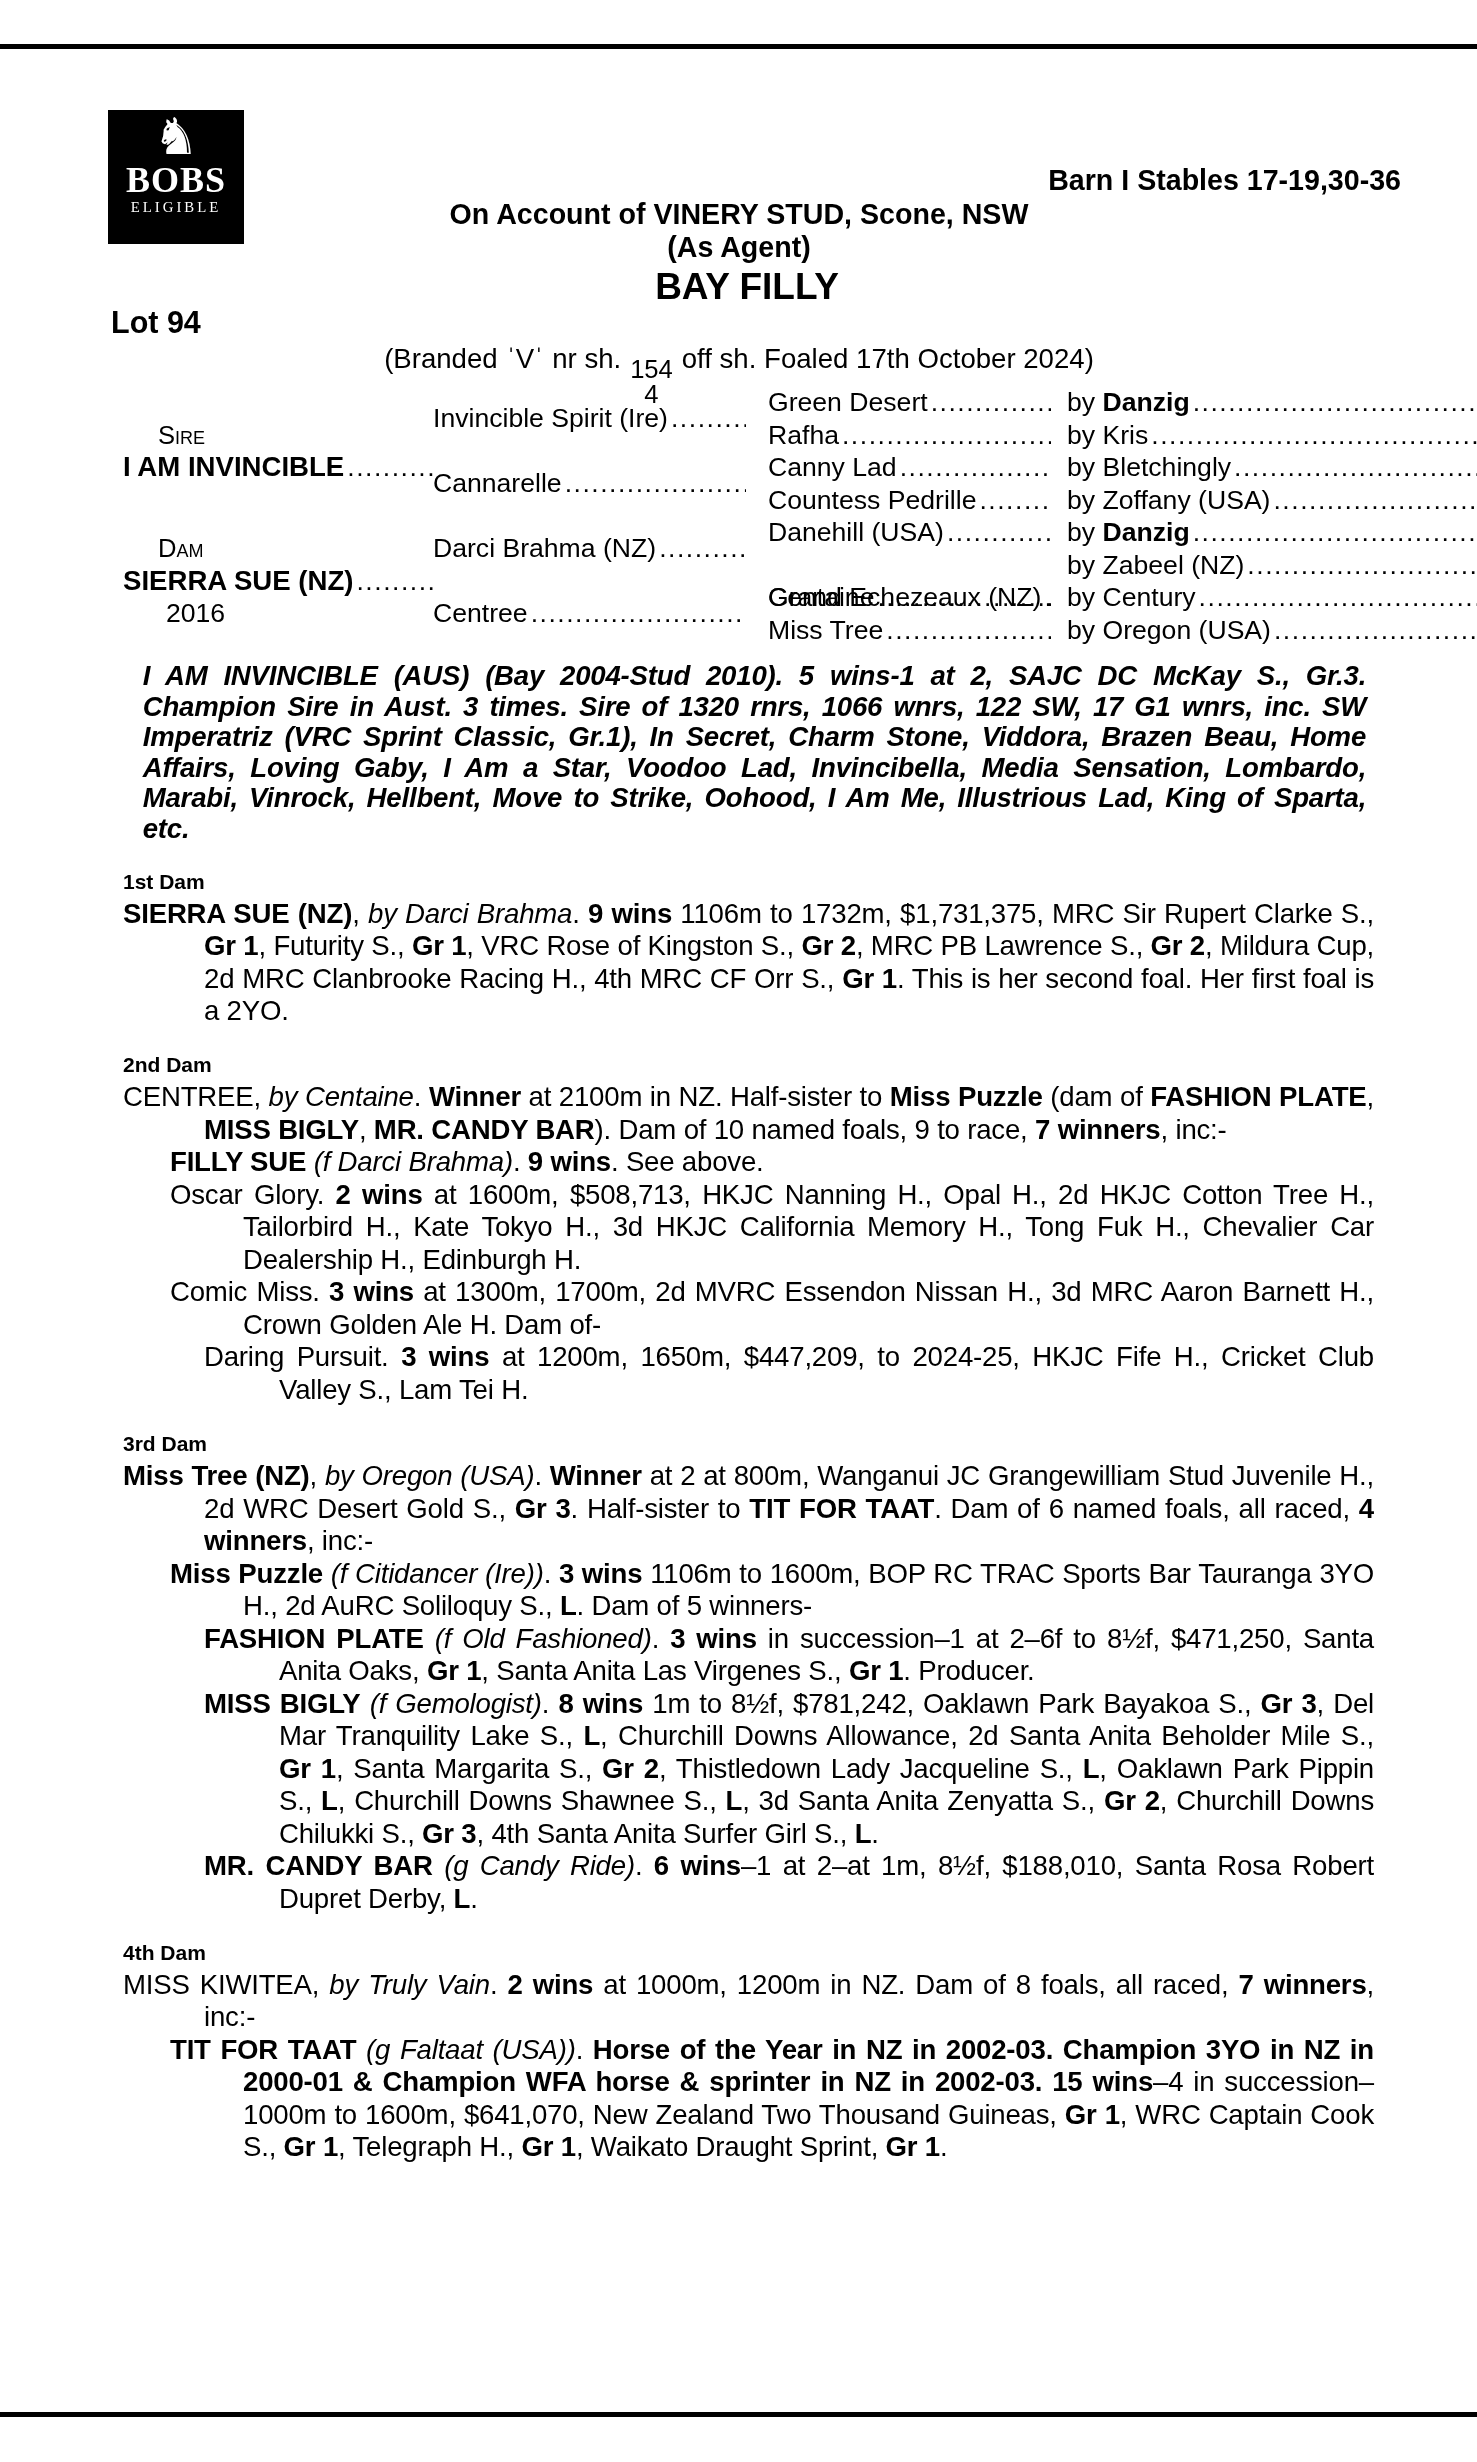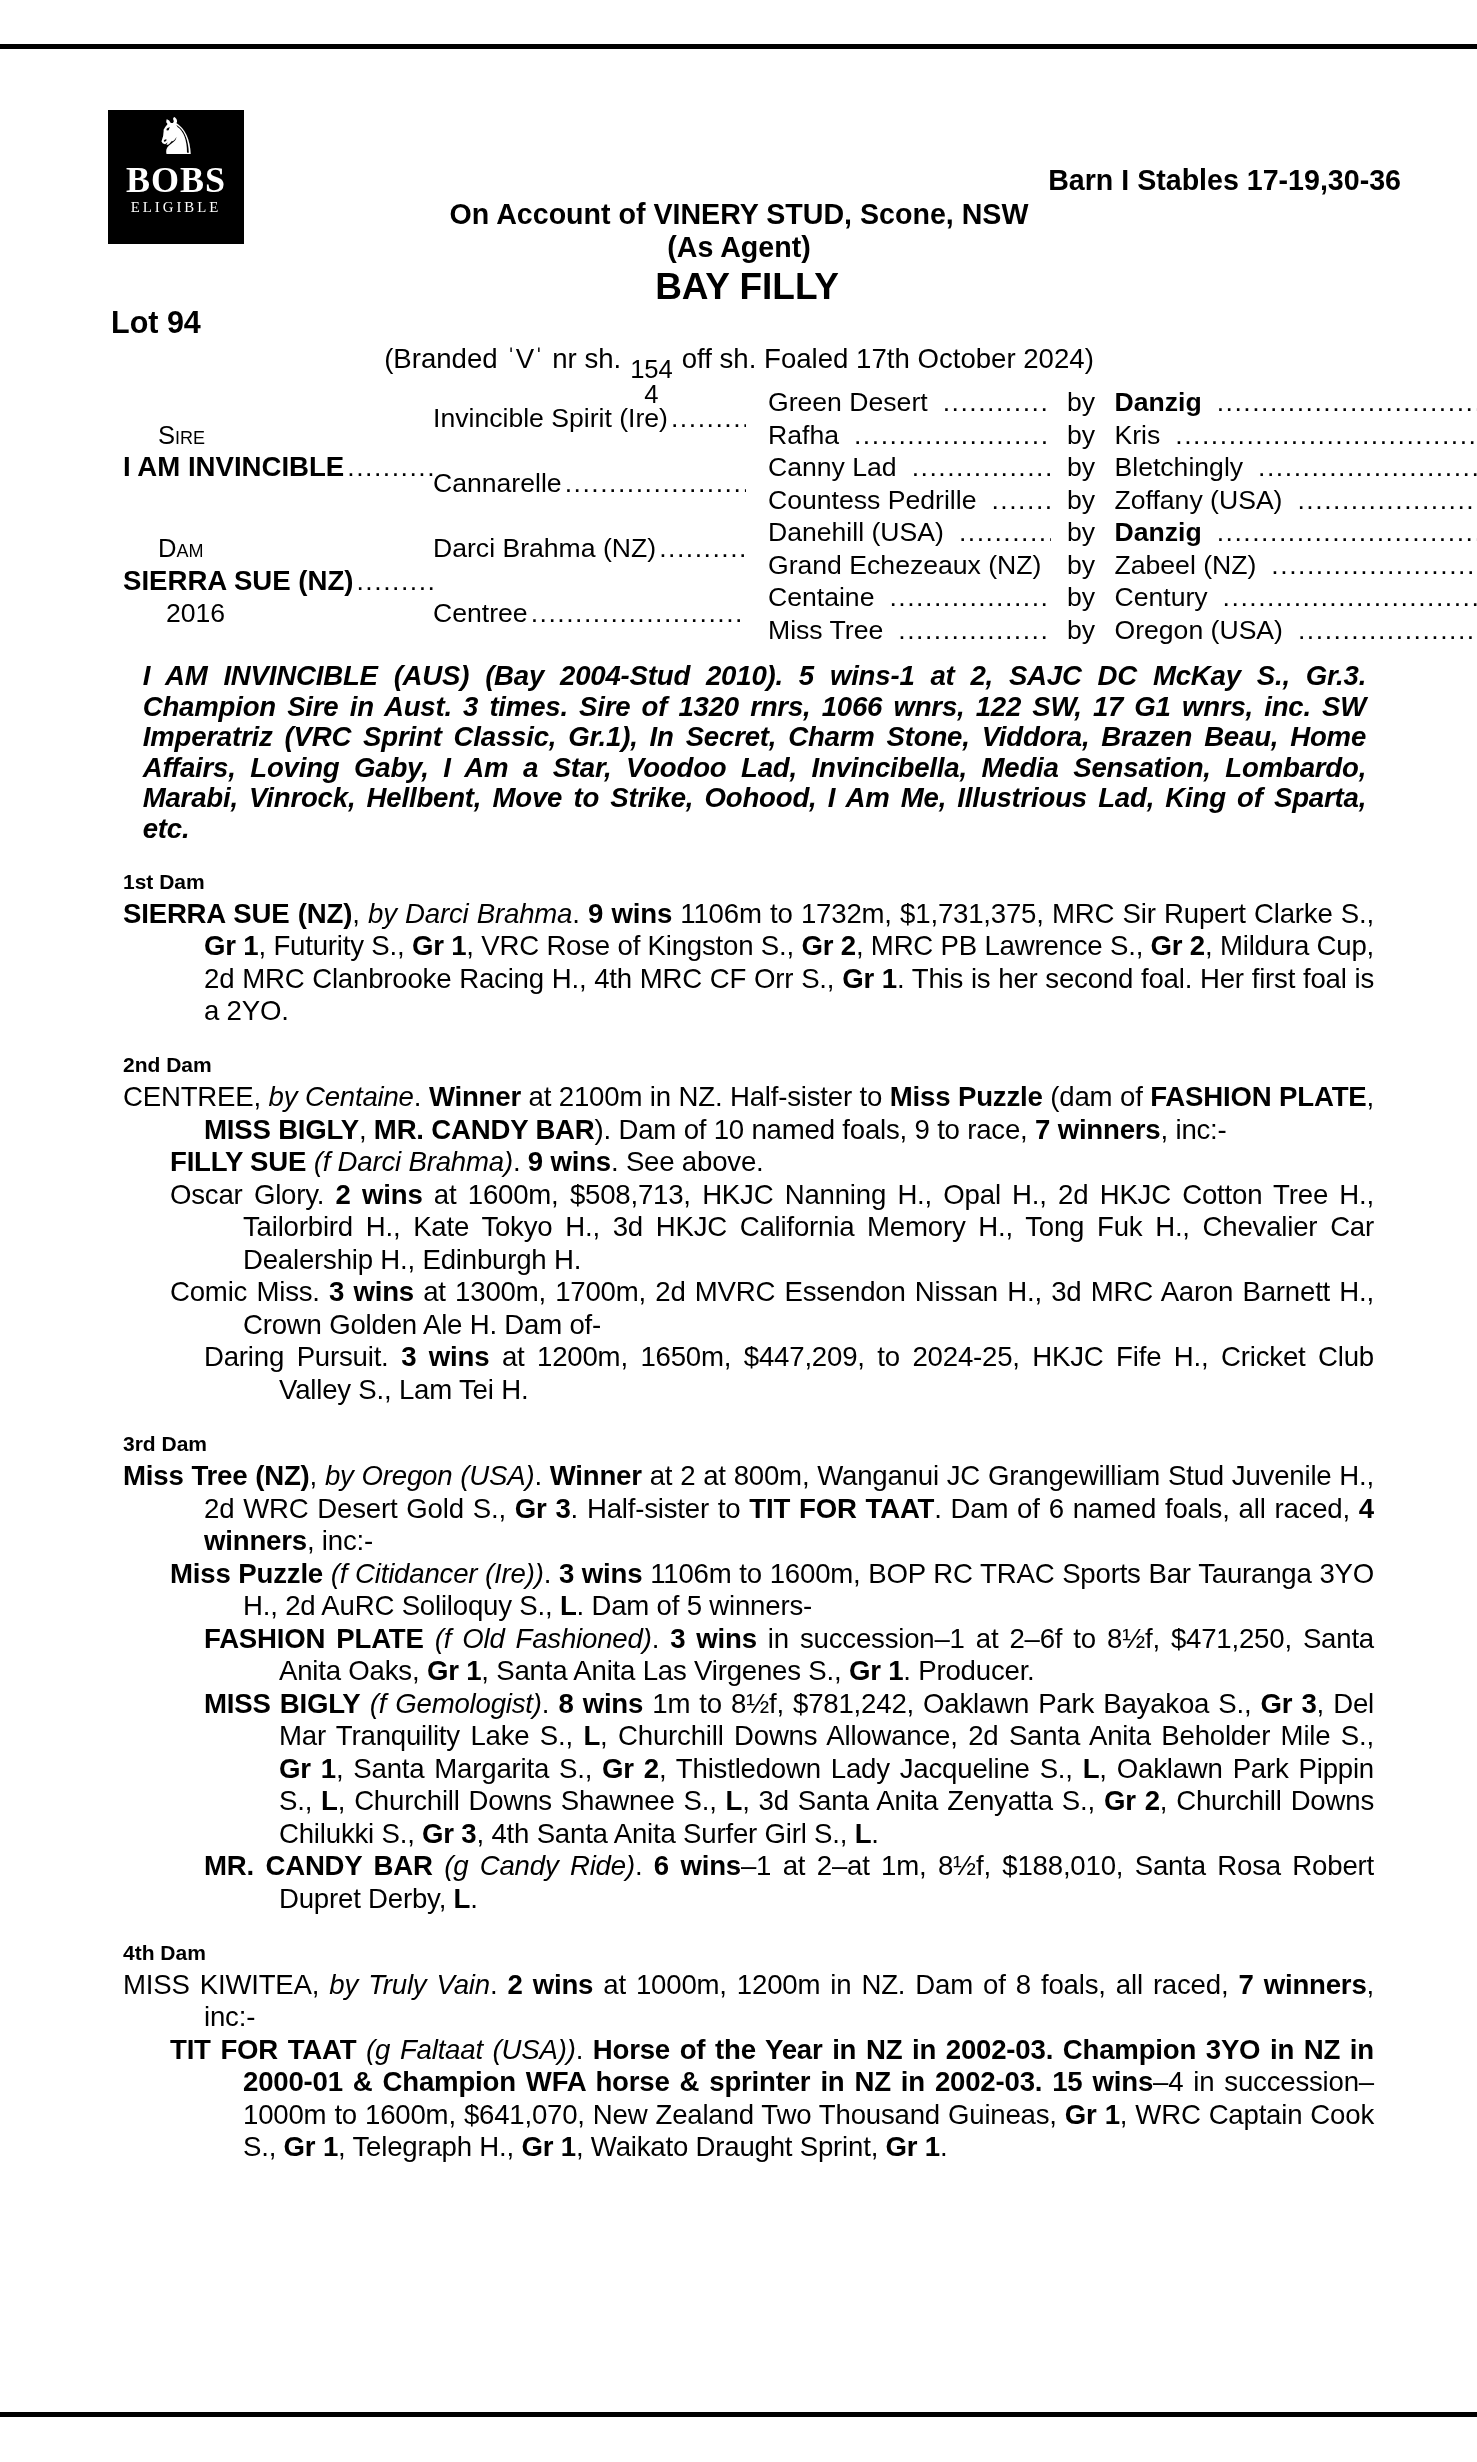--- a/index.html
+++ b/index.html
@@ -27,21 +27,21 @@
   .frac{display:inline-flex;flex-direction:column;align-items:center;font-size:25.6px;line-height:24.6px;margin-top:46px;}
 
   
   .pedigree{position:absolute;left:123px;top:386px;width:1248px;display:grid;
             grid-template-columns:310px 335px 299px 1fr;grid-auto-rows:32.5px;font-size:26.6px;}
   .ped-c1,.ped-c2{display:flex;flex-direction:column;justify-content:center;}
   .ped-c1 .role{font-variant:small-caps;font-size:25.6px;padding-left:35px;line-height:32.5px;}
   .ped-c1 .year{padding-left:43px;line-height:32.5px;}
   .ped-c2{padding-right:21.7px;}
   .ped-c3{padding-right:15.8px;}
-  .ped-c3,.ped-c4{display:flex;align-items:flex-end;line-height:32.5px;white-space:nowrap;gap:12px;}
+  .ped-c3,.ped-c4{display:flex;align-items:flex-start;line-height:32.5px;white-space:nowrap;}
   .leader{display:flex;align-items:baseline;line-height:32.5px;white-space:nowrap;}
   .dots{flex:1 1 auto;overflow:hidden;white-space:nowrap;margin-left:3px;}
   .dots::after{content:"......................................................................................";letter-spacing:1.5px;}
   .c1name .nm{font-weight:bold;font-size:27.6px;}
 
   
   .flow{position:absolute;left:123px;top:661px;width:1251px;}
   .sire-note{font-weight:bold;font-style:italic;font-size:27.6px;line-height:30.5px;
              text-align:justify;margin:0 7.9px 0 19.7px;letter-spacing:-0.2px;}
   .sec-h{font-weight:bold;font-size:21px;margin-top:20.7px;line-height:33px;}

